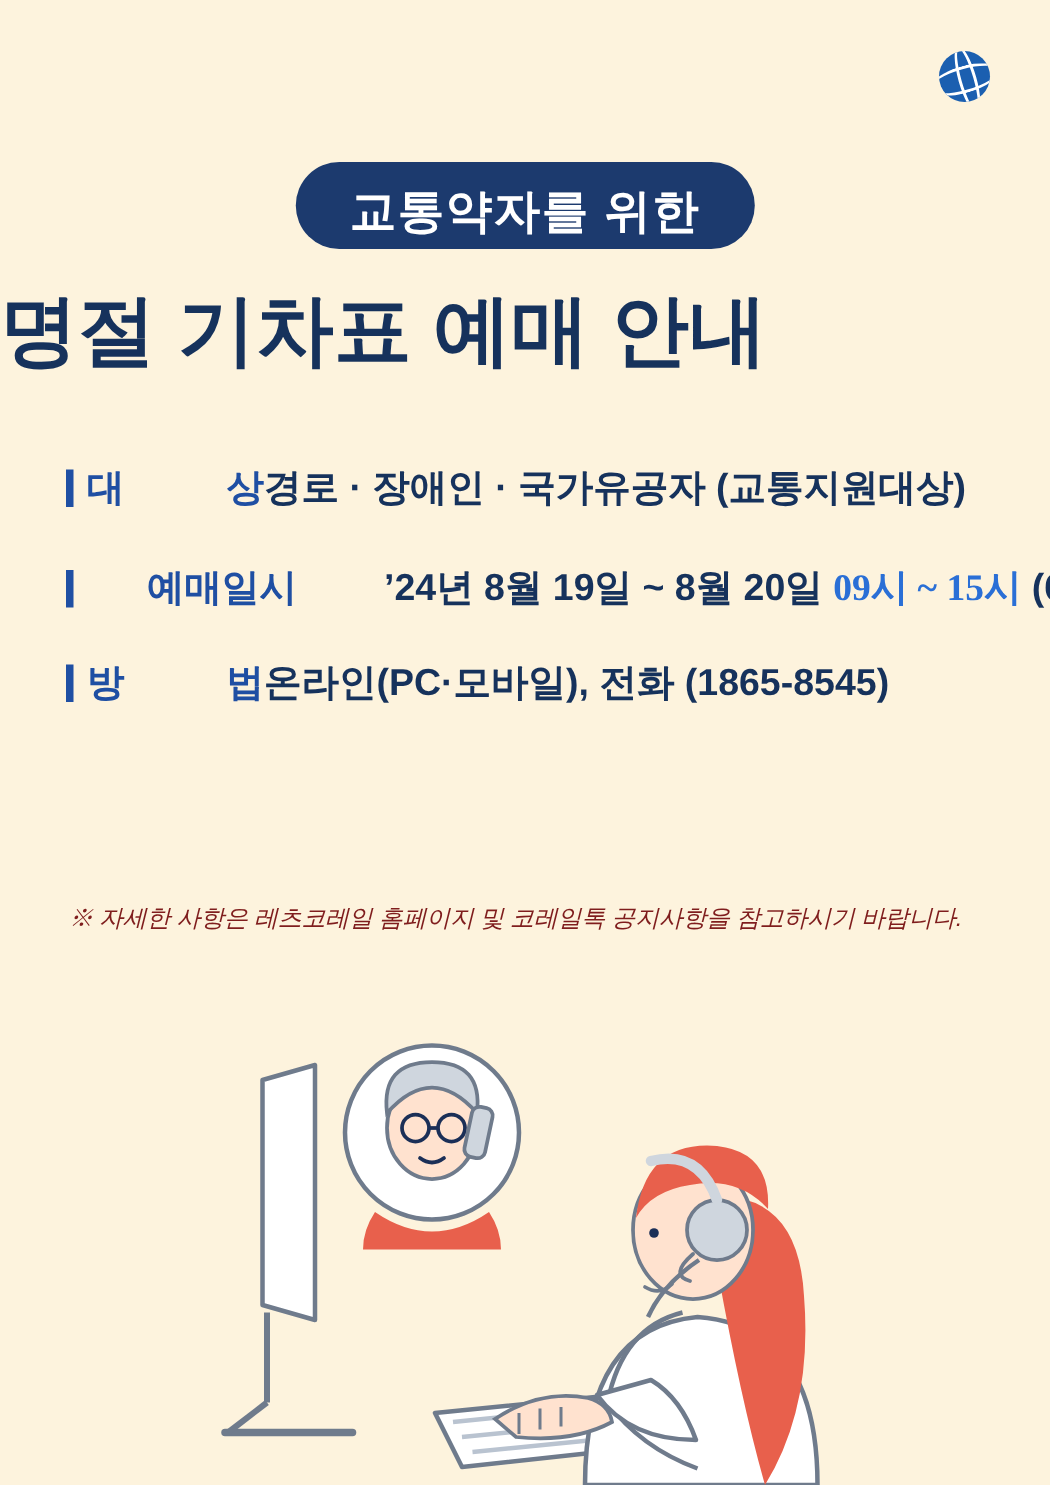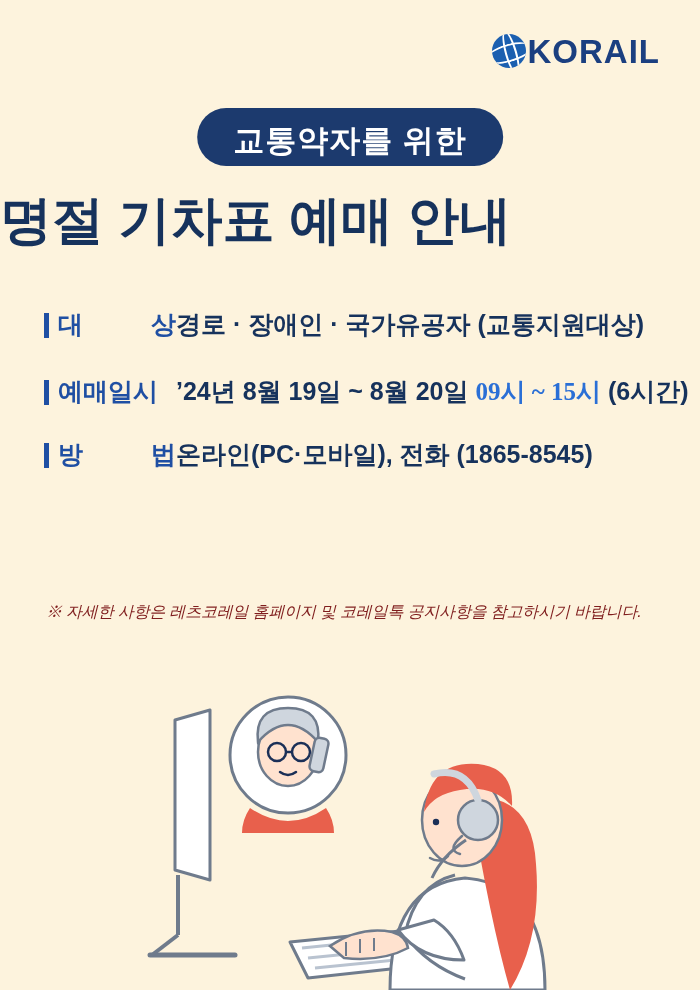--- a/index.html
+++ b/index.html
@@ -137,21 +137,21 @@
   }
   .sub-wrap {
     margin: 8px 0 0 132px;
   }
   .sub {
     font-size: 16px;
     color: #2c3e60;
     margin-bottom: 7px;
     letter-spacing: -0.2px;
   }
-  .gap-lg { margin-top: 34px; }
+  .gap-lg { margin-top: 34px; gap: 40px; }
   .gap-md { margin-top: 30px; }
 
   .note {
     position: absolute;
     top: 602px;
     left: 46px;
     font-size: 16px;
     color: #7f1d1d;
     letter-spacing: -0.2px;
     font-style: italic;
@@ -164,21 +164,20 @@
     bottom: 0;
     width: 700px;
     height: 300px;
   }
 </style>
 </head>
 <body>
 
 <div class="logo-wrap">
   <div class="logo-globe"></div>
-  <div class="logo-text">KORAIL</div>
 </div>
 
 <div class="pill">교통약자를 위한</div>
 <div class="headline">명절 기차표 예매 안내</div>
 
 <div class="info">
 
   <div class="row">
     <div class="bar"></div>
     <div class="label spaced">

